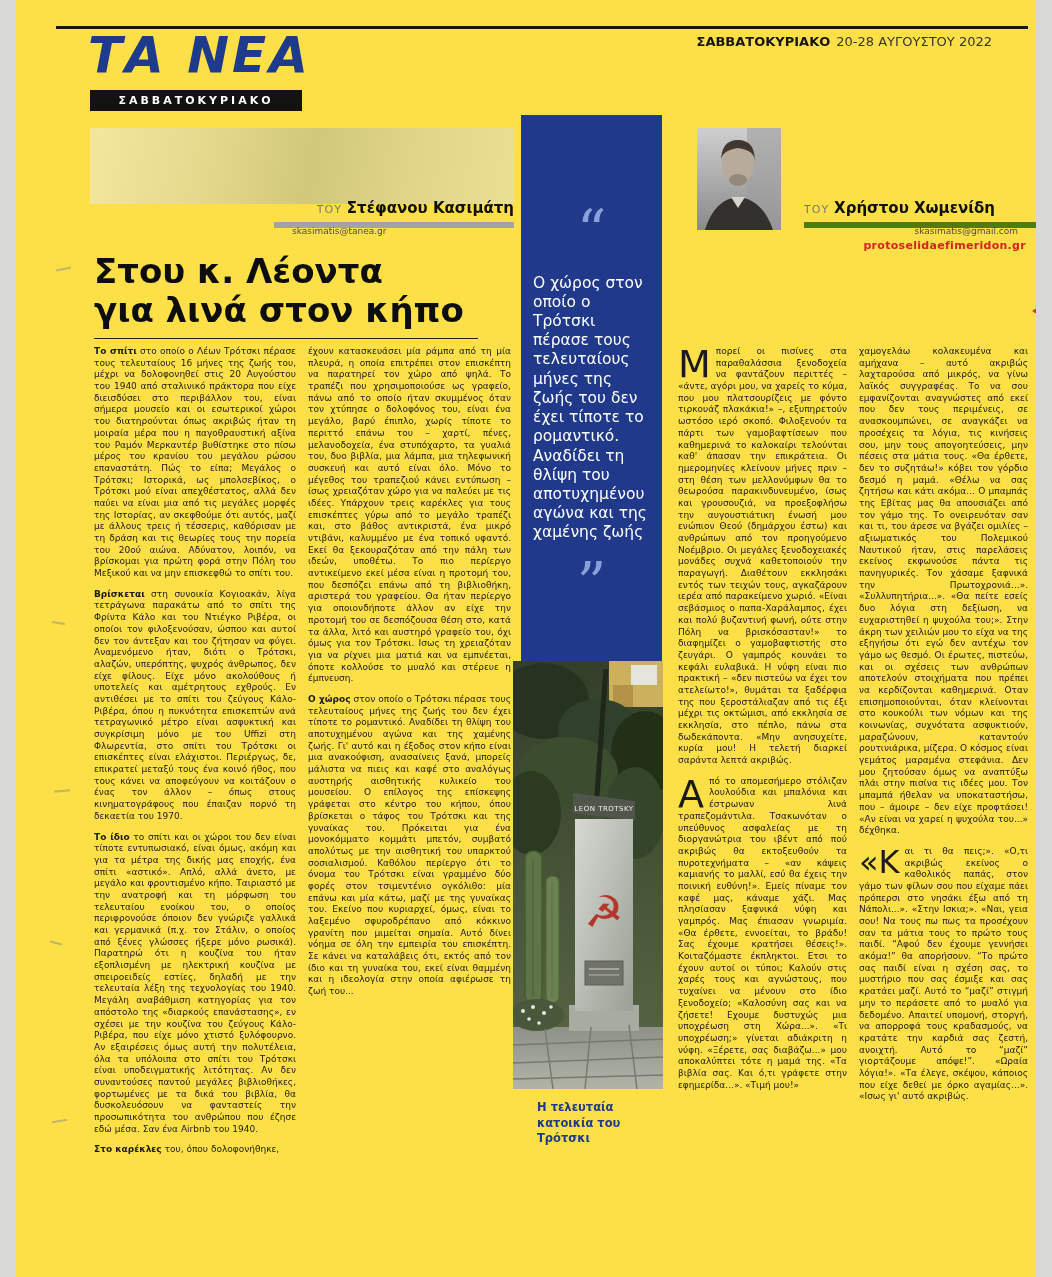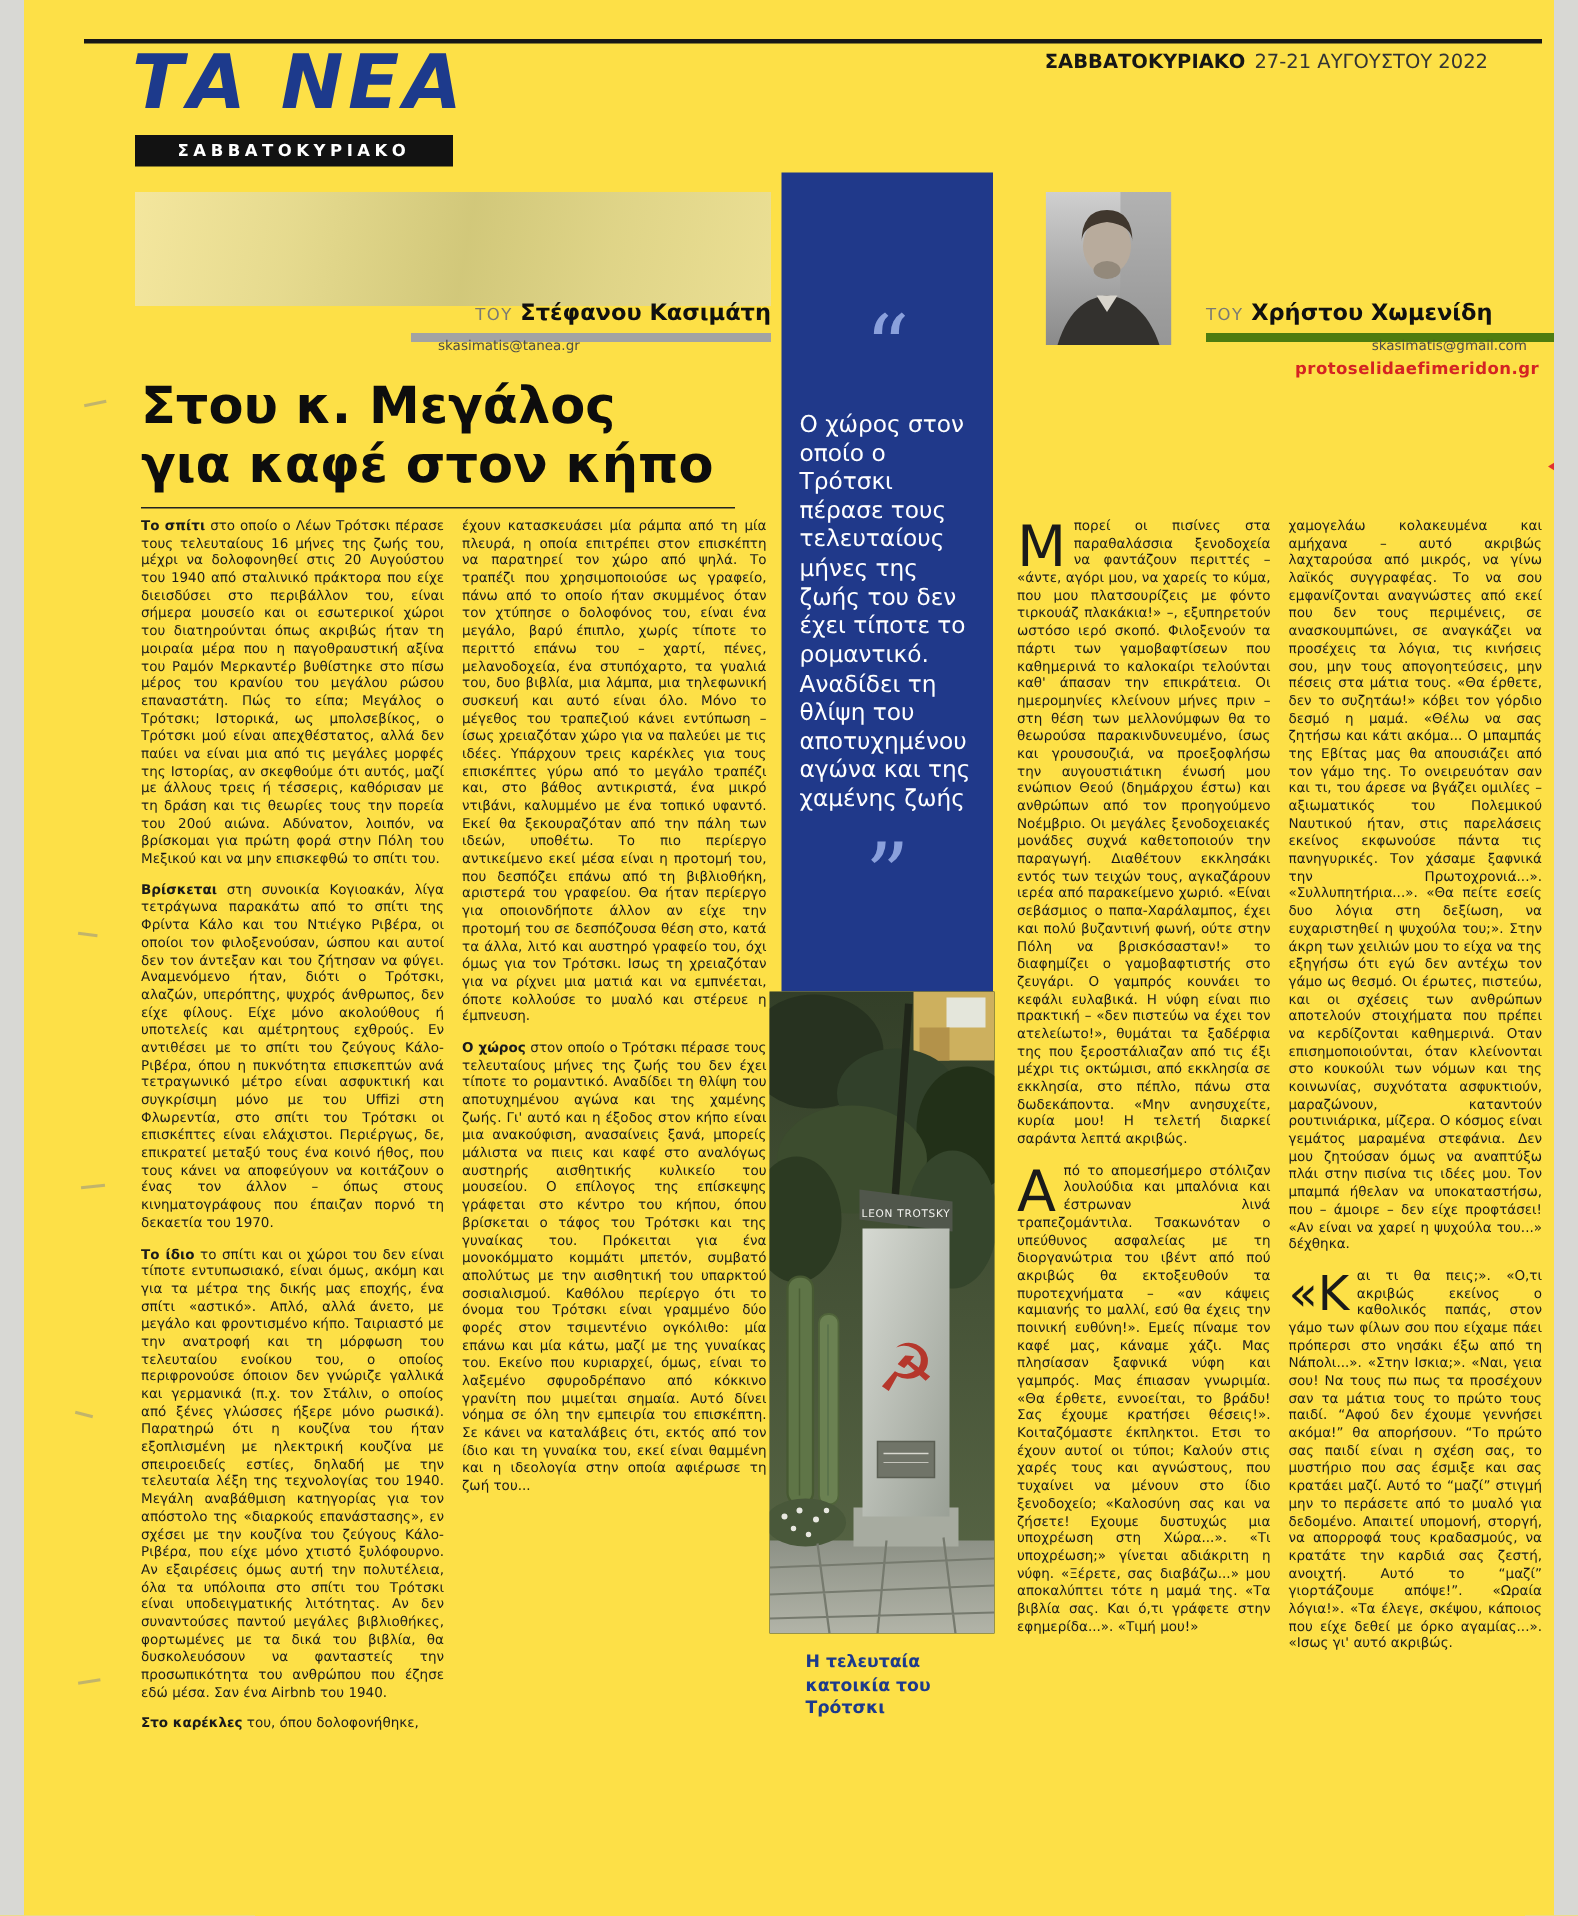--- a/index.html
+++ b/index.html
@@ -74,32 +74,32 @@
 </style>
 </head>
 <body>
 
 <div class="page">
 
   <div class="top-rule"></div>
   <div class="masthead-title">ΤΑ ΝΕΑ</div>
   <div class="masthead-bar">ΣΑΒΒΑΤΟΚΥΡΙΑΚΟ</div>
   <div class="edition">
-    <span class="ed-b">ΣΑΒΒΑΤΟΚΥΡΙΑΚΟ</span><span class="ed-d">27-21 ΑΥΓΟΥΣΤΟΥ 2022</span>
+    <span class="ed-b">ΣΑΒΒΑΤΟΚΥΡΙΑΚΟ</span><span class="ed-d">20-28 ΑΥΓΟΥΣΤΟΥ 2022</span>
   </div>
 
   <div class="deco-strip"></div>
   <div class="pandora-byline">
     <span class="byline-prefix">ΤΟΥ</span><span class="byline-name">Στέφανου Κασιμάτη</span>
   </div>
   <div class="pandora-email">skasimatis@tanea.gr</div>
 
   <div class="l-headline">
-    <div>Στου κ. Μεγάλος</div>
-    <div><span class="hl2">για καφέ στον κήπο</span></div>
+    <div>Στου κ. Λέοντα</div>
+    <div><span class="hl2">για λινά στον κήπο</span></div>
   </div>
 
   <div class="bodycol lcol1">
     <p><b class="lead">Το σπίτι</b> <span>στο οποίο ο Λέων Τρότσκι πέρασε τους τελευταίους 16 μήνες της ζωής του, μέχρι να δολοφονηθεί στις 20 Αυγούστου του 1940 από σταλινικό πράκτορα που είχε διεισδύσει στο περιβάλλον του, είναι σήμερα μουσείο και οι εσωτερικοί χώροι του διατηρούνται όπως ακριβώς ήταν τη μοιραία μέρα που η παγοθραυστική αξίνα του Ραμόν Μερκαντέρ βυθίστηκε στο πίσω μέρος του κρανίου του μεγάλου ρώσου επαναστάτη. Πώς το είπα; Μεγάλος ο Τρότσκι; Ιστορικά, ως μπολσεβίκος, ο Τρότσκι μού είναι απεχθέστατος, αλλά δεν παύει να είναι μια από τις μεγάλες μορφές της Ιστορίας, αν σκεφθούμε ότι αυτός, μαζί με άλλους τρεις ή τέσσερις, καθόρισαν με τη δράση και τις θεωρίες τους την πορεία του 20ού αιώνα. Αδύνατον, λοιπόν, να βρίσκομαι για πρώτη φορά στην Πόλη του Μεξικού και να μην επισκεφθώ το σπίτι του.</span></p>
     <p><b class="lead">Βρίσκεται</b> <span>στη συνοικία Κογιοακάν, λίγα τετράγωνα παρακάτω από το σπίτι της Φρίντα Κάλο και του Ντιέγκο Ριβέρα, οι οποίοι τον φιλοξενούσαν, ώσπου και αυτοί δεν τον άντεξαν και του ζήτησαν να φύγει. Αναμενόμενο ήταν, διότι ο Τρότσκι, αλαζών, υπερόπτης, ψυχρός άνθρωπος, δεν είχε φίλους. Είχε μόνο ακολούθους ή υποτελείς και αμέτρητους εχθρούς. Εν αντιθέσει με το σπίτι του ζεύγους Κάλο-Ριβέρα, όπου η πυκνότητα επισκεπτών ανά τετραγωνικό μέτρο είναι ασφυκτική και συγκρίσιμη μόνο με του Uffizi στη Φλωρεντία, στο σπίτι του Τρότσκι οι επισκέπτες είναι ελάχιστοι. Περιέργως, δε, επικρατεί μεταξύ τους ένα κοινό ήθος, που τους κάνει να αποφεύγουν να κοιτάζουν ο ένας τον άλλον – όπως στους κινηματογράφους που έπαιζαν πορνό τη δεκαετία του 1970.</span></p>
     <p><b class="lead">Το ίδιο</b> <span>το σπίτι και οι χώροι του δεν είναι τίποτε εντυπωσιακό, είναι όμως, ακόμη και για τα μέτρα της δικής μας εποχής, ένα σπίτι «αστικό». Απλό, αλλά άνετο, με μεγάλο και φροντισμένο κήπο. Ταιριαστό με την ανατροφή και τη μόρφωση του τελευταίου ενοίκου του, ο οποίος περιφρονούσε όποιον δεν γνώριζε γαλλικά και γερμανικά (π.χ. τον Στάλιν, ο οποίος από ξένες γλώσσες ήξερε μόνο ρωσικά). Παρατηρώ ότι η κουζίνα του ήταν εξοπλισμένη με ηλεκτρική κουζίνα με σπειροειδείς εστίες, δηλαδή με την τελευταία λέξη της τεχνολογίας του 1940. Μεγάλη αναβάθμιση κατηγορίας για τον απόστολο της «διαρκούς επανάστασης», εν σχέσει με την κουζίνα του ζεύγους Κάλο-Ριβέρα, που είχε μόνο χτιστό ξυλόφουρνο. Αν εξαιρέσεις όμως αυτή την πολυτέλεια, όλα τα υπόλοιπα στο σπίτι του Τρότσκι είναι υποδειγματικής λιτότητας. Αν δεν συναντούσες παντού μεγάλες βιβλιοθήκες, φορτωμένες με τα δικά του βιβλία, θα δυσκολευόσουν να φανταστείς την προσωπικότητα του ανθρώπου που έζησε εδώ μέσα. Σαν ένα Airbnb του 1940.</span></p>
     <p><b class="lead">Στο καρέκλες</b> <span>του, όπου δολοφονήθηκε,</span></p>
   </div>
 
   <div class="bodycol lcol2">

